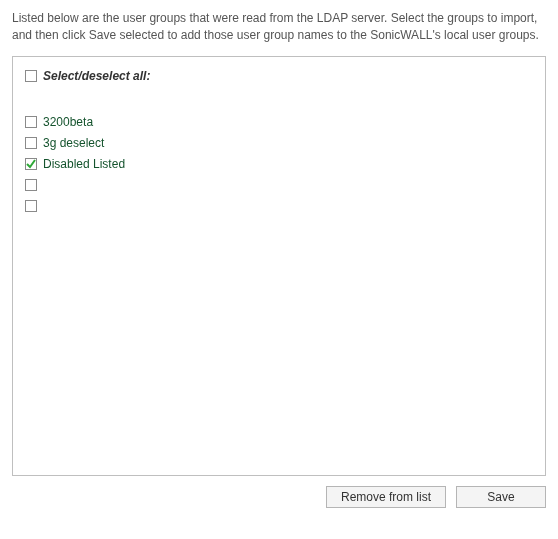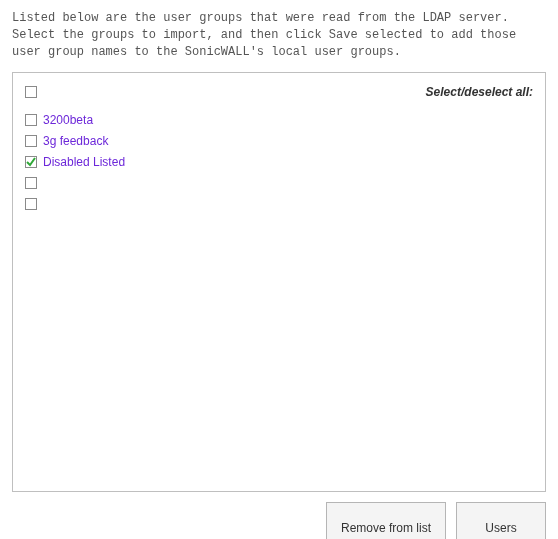--- a/index.html
+++ b/index.html
@@ -9,21 +9,20 @@
     font-family: Arial, Helvetica, sans-serif;
     font-size: 12px;
     color: #333;
     background: #fff;
     width: 558px;
   }
   .intro {
     color: #555;
     line-height: 1.4;
     margin-bottom: 12px;
-    font-family: Liberation Mono, monospace;
   }
   .panel {
     border: 1px solid #bfbfbf;
     padding: 10px 12px;
     height: 420px;
     overflow: auto;
   }
   .row {
     display: flex;
     align-items: center;
@@ -37,44 +36,43 @@
     background: #fff;
     margin-right: 6px;
     display: flex;
     align-items: center;
     justify-content: center;
     cursor: pointer;
     flex: 0 0 auto;
   }
   .cb svg { display: block; }
   .select-all-row {
-    margin-bottom: 10px;
-    justify-content: space-between;
+    margin-bottom: 28px;
   }
   .select-all-label {
     font-style: italic;
     font-weight: bold;
     color: #333;
   }
   .item-label {
-    color: #6d28d9;
+    color: #14532d;
   }
   .button-bar {
     margin-top: 10px;
     display: flex;
     justify-content: flex-end;
     gap: 10px;
   }
   .btn {
     font-family: Arial, Helvetica, sans-serif;
     font-size: 12px;
     color: #333;
     background: #f4f4f4;
     border: 1px solid #b5b5b5;
-    padding: 18px 0;
+    padding: 3px 0;
     cursor: pointer;
     text-align: center;
   }
   .btn-remove { width: 120px; }
   .btn-undo { width: 90px; }
 </style>
 </head>
 <body>
 
 <div class="intro">Listed below are the user groups that were read from the LDAP server. Select the groups to import, and then click Save selected to add those user group names to the SonicWALL's local user groups.</div>
@@ -84,35 +82,35 @@
     <span class="cb"></span>
     <span class="select-all-label">Select/deselect all:</span>
   </div>
   <div id="group-rows">
       <div class="row">
         <span class="cb"></span>
         <span class="item-label">3200beta</span>
       </div>
       <div class="row">
         <span class="cb"></span>
-        <span class="item-label">3g feedback</span>
+        <span class="item-label">3g deselect</span>
       </div>
       <div class="row">
         <span class="cb">
           <svg width="10" height="10" viewBox="0 0 10 10">
             <path d="M1 5 L4 8 L9 1" stroke="#2fa837" stroke-width="2" fill="none"></path>
           </svg>
         </span>
         <span class="item-label">Disabled Listed</span>
       </div>
       <div class="row">
         <span class="cb"></span>
       </div>
       <div class="row">
         <span class="cb"></span>
       </div>
     </div>
 </div>
 
 <div class="button-bar">
   <button class="btn btn-remove">Remove from list</button>
-  <button class="btn btn-undo">Users</button>
+  <button class="btn btn-undo">Save</button>
 </div>
 
 </body></html>

